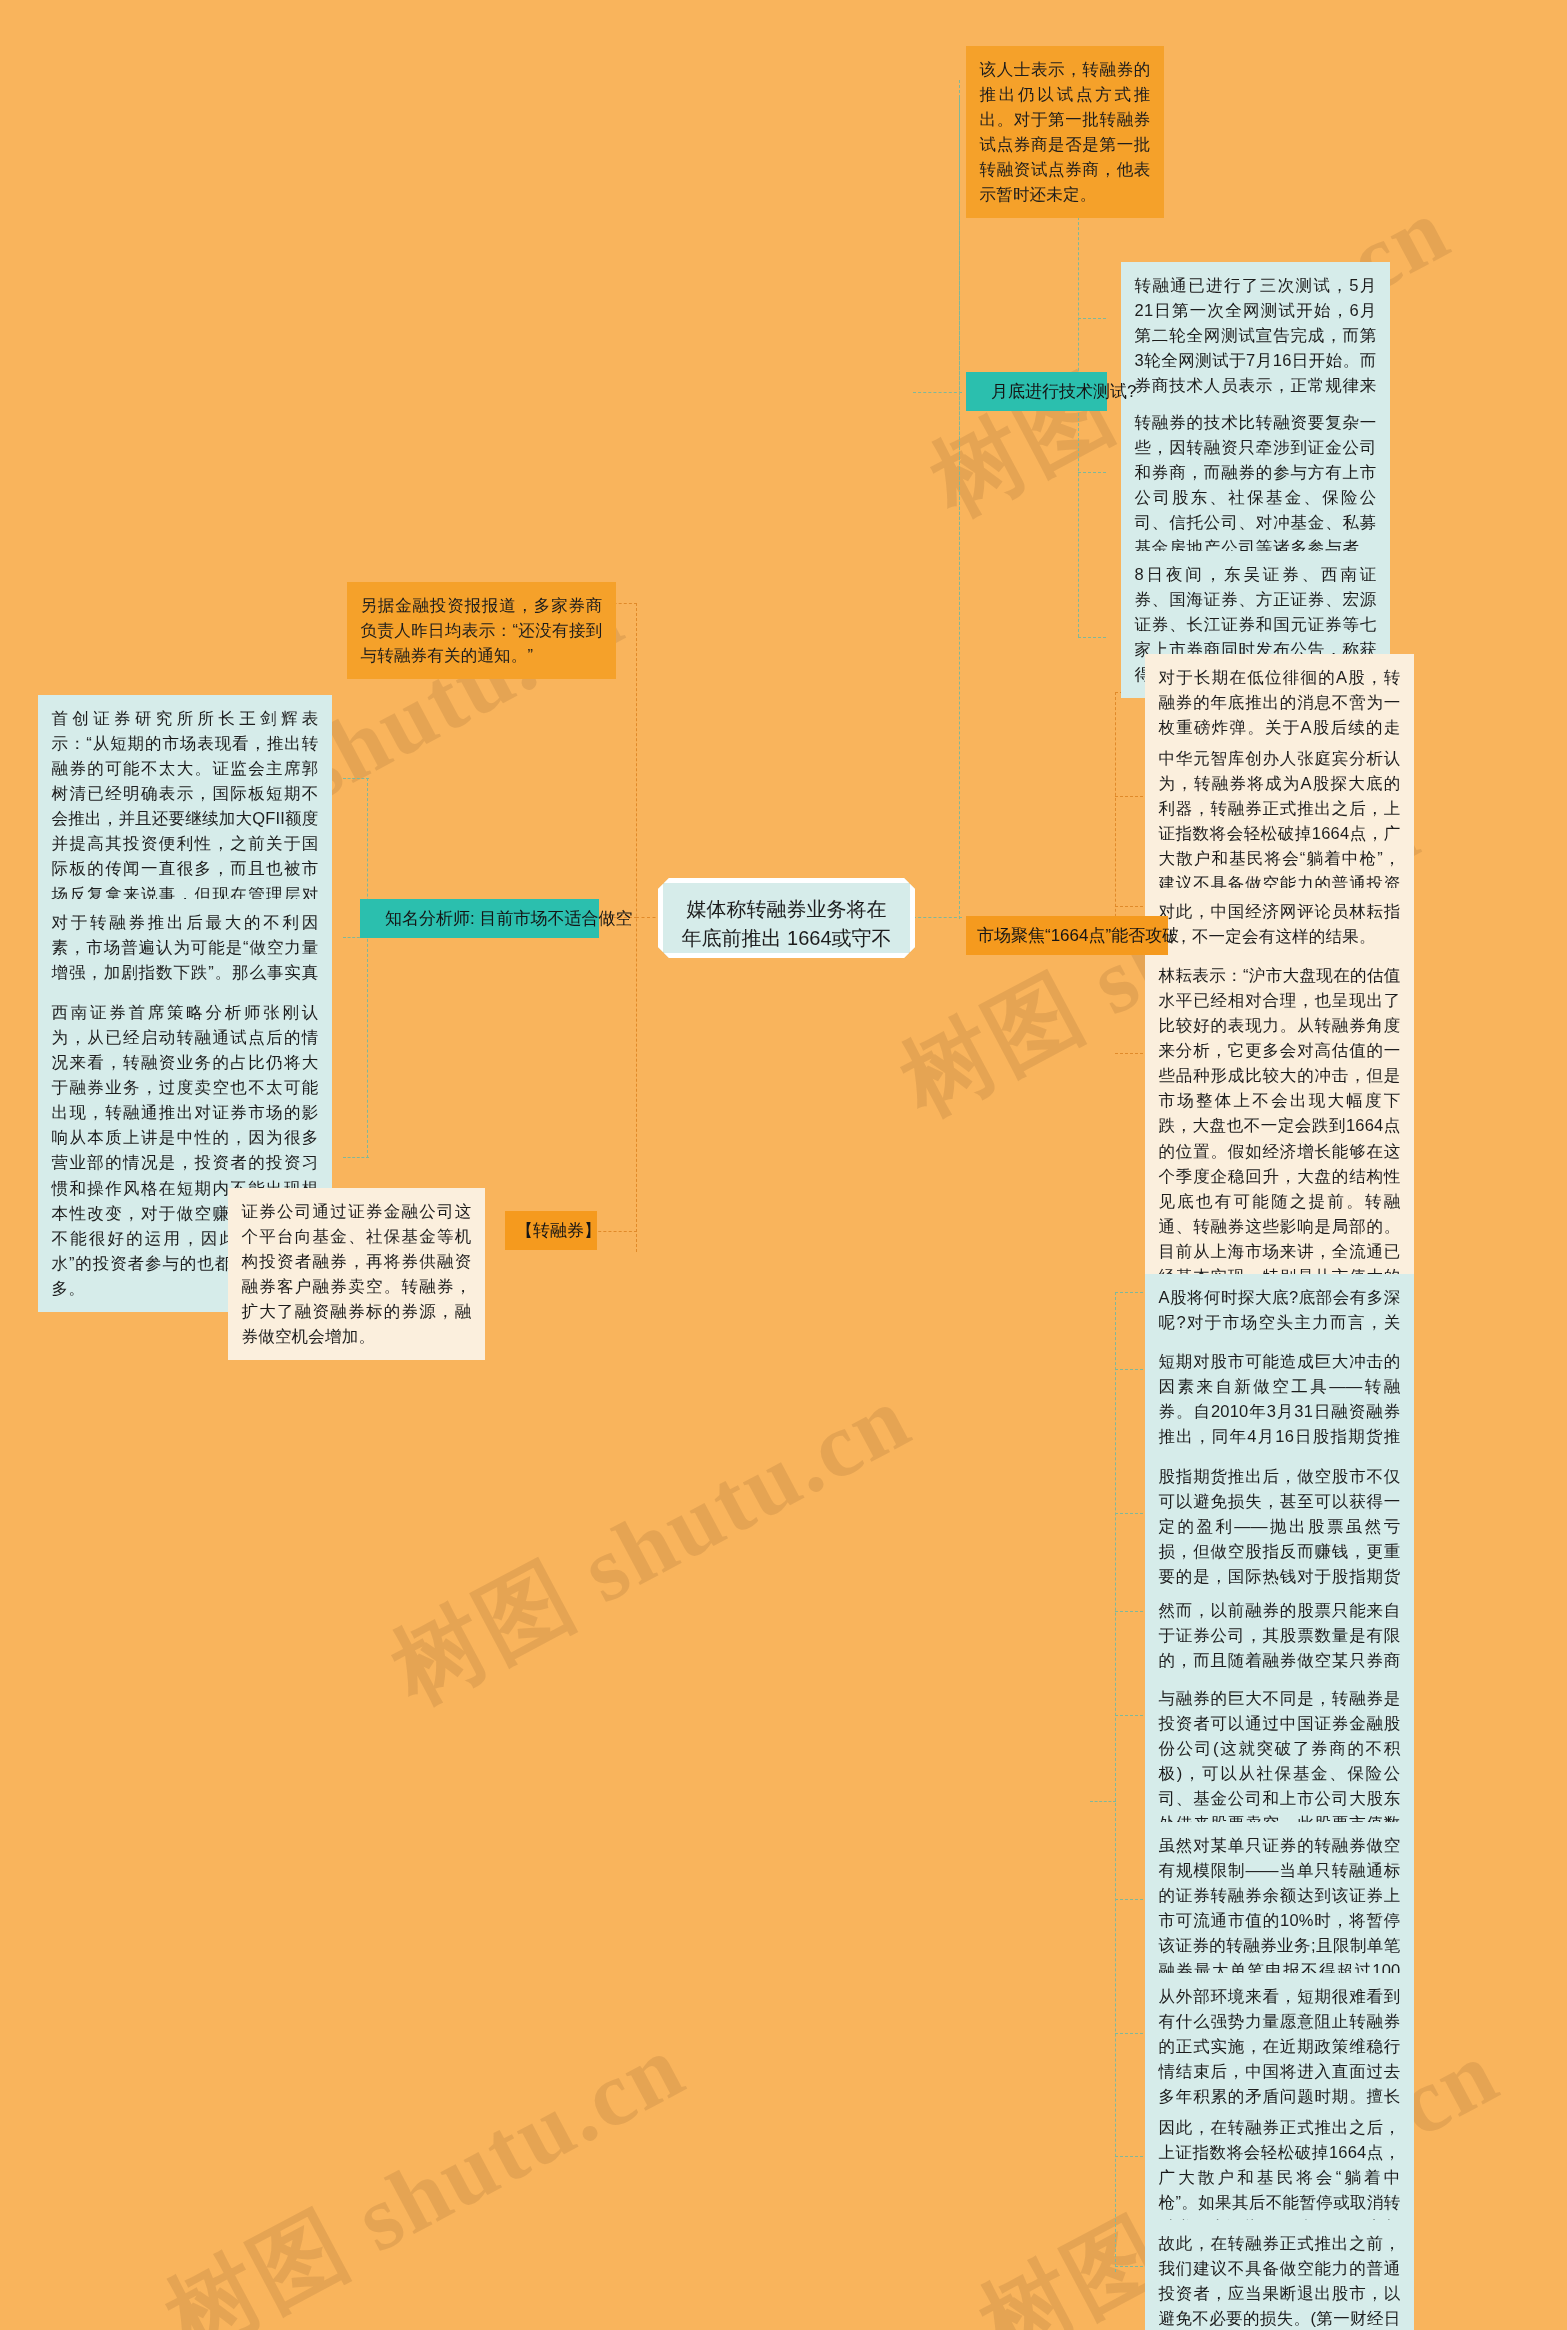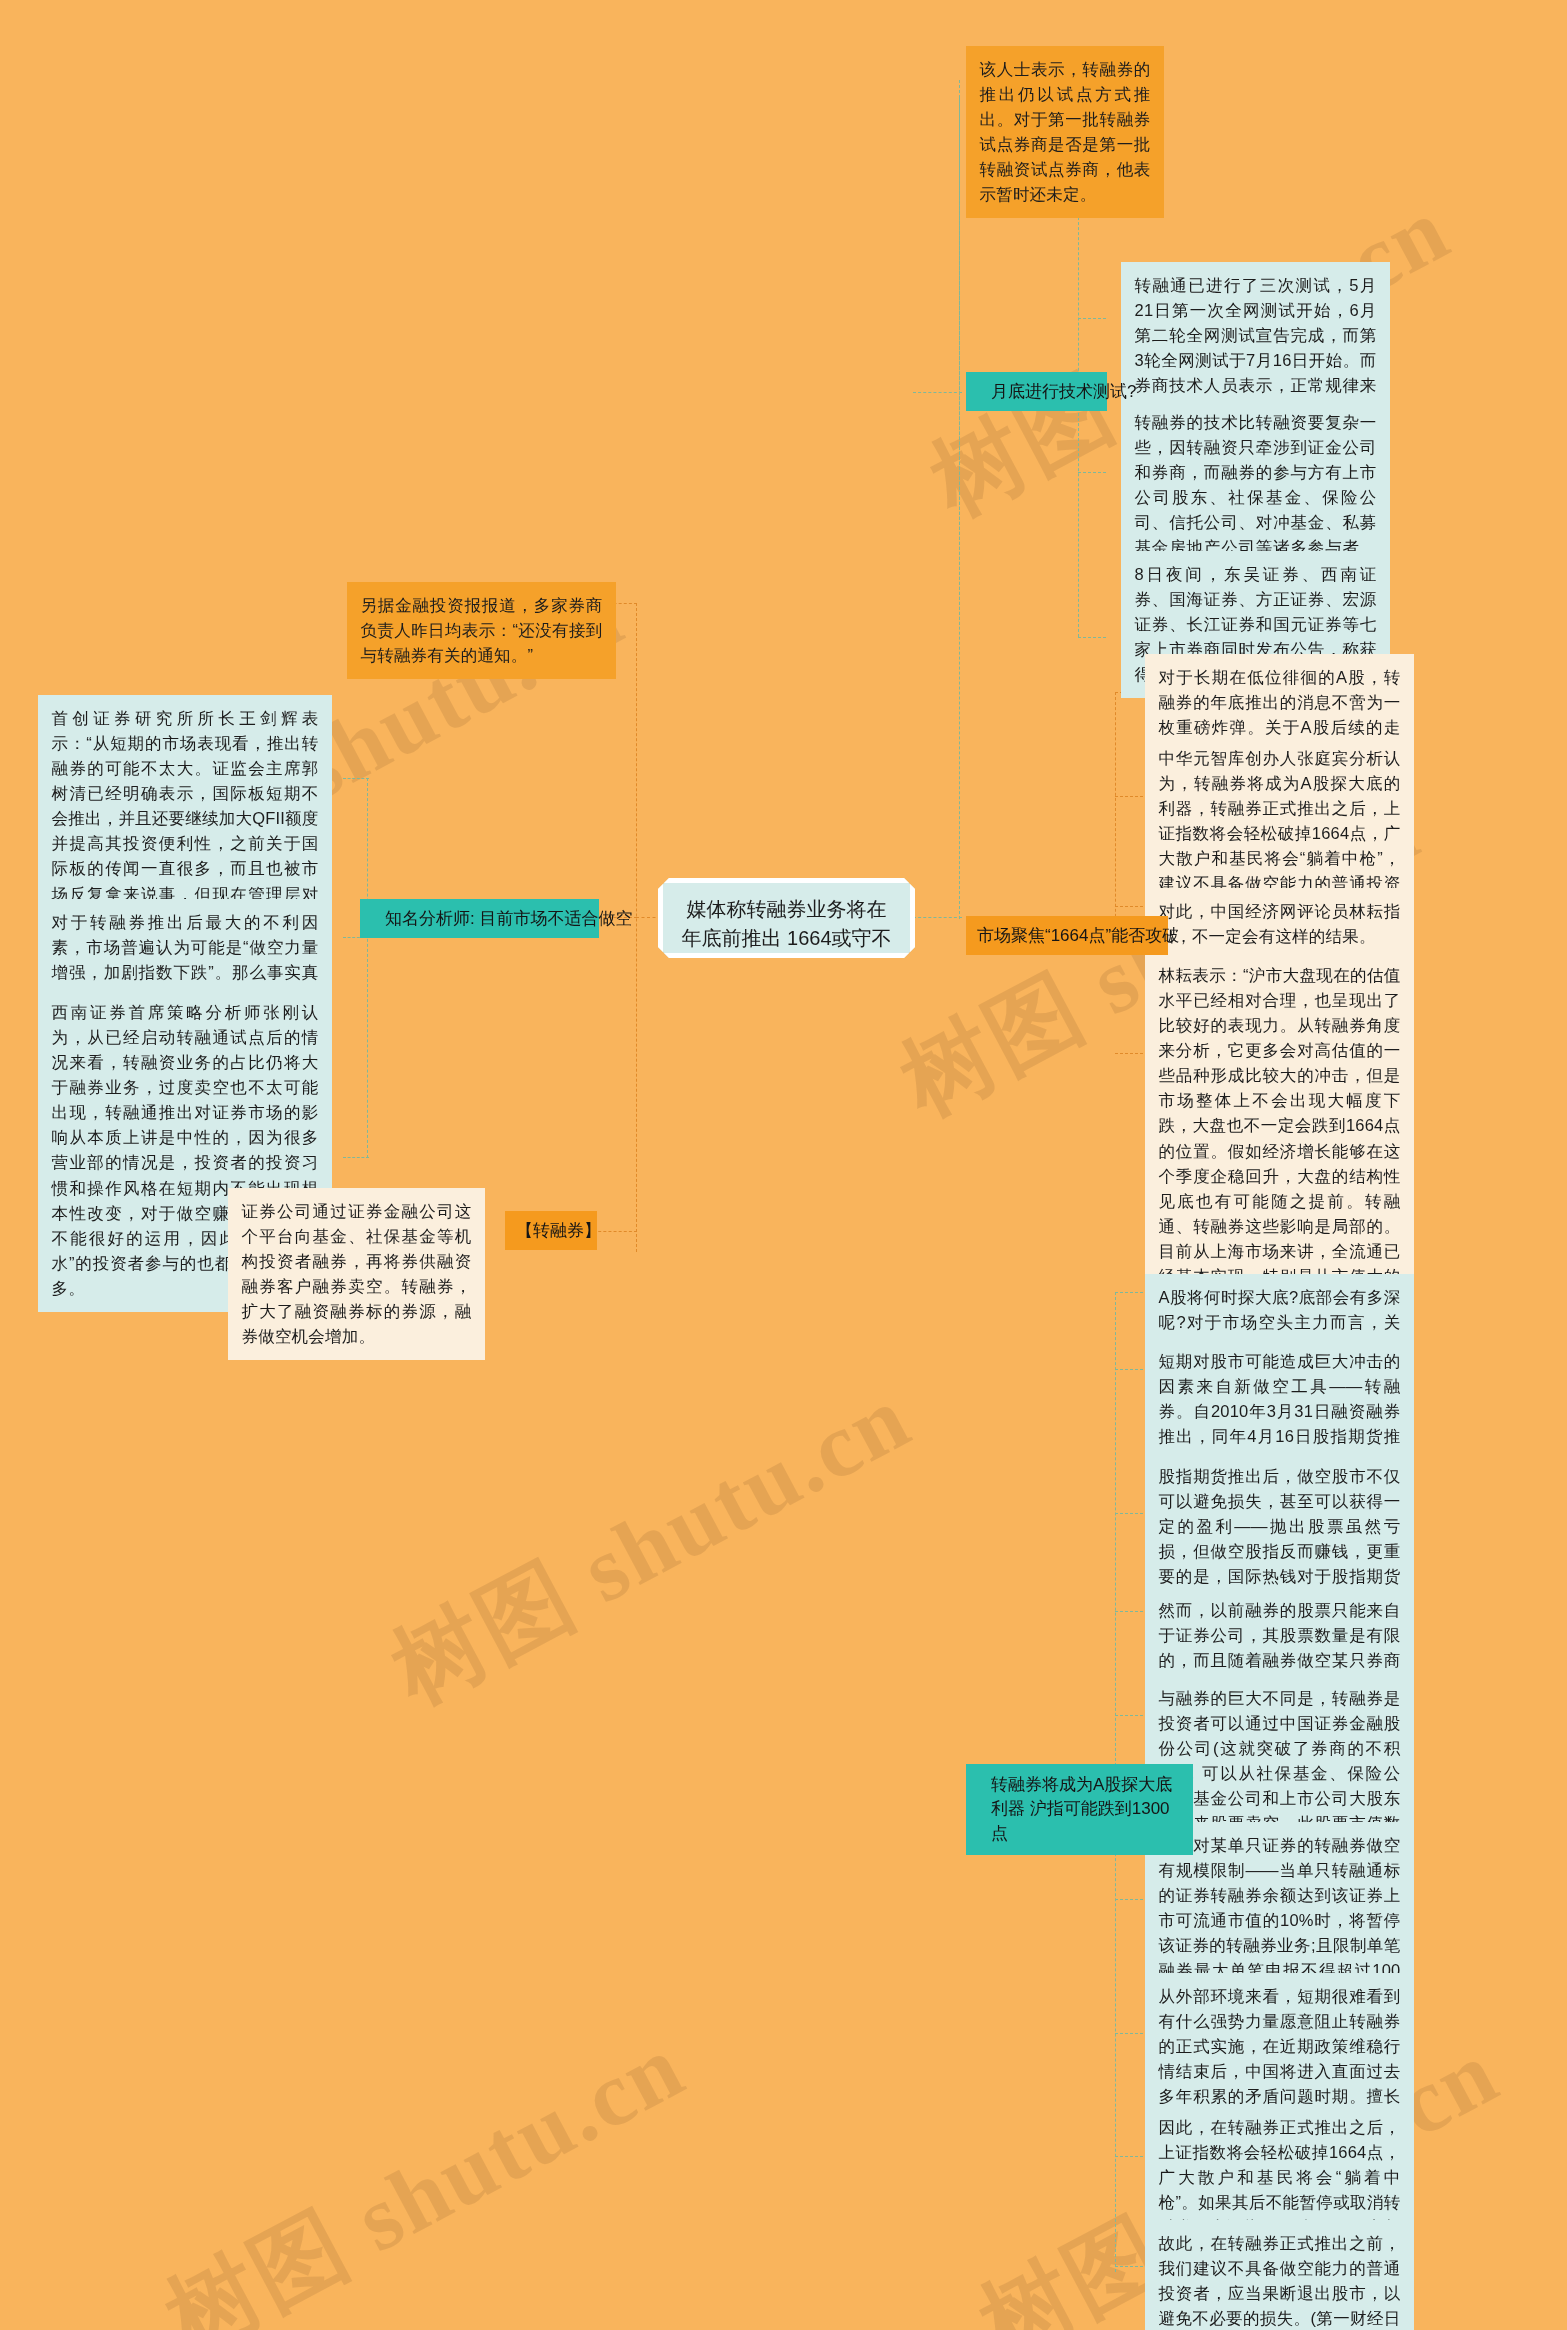--- a/index.html
+++ b/index.html
@@ -228,18 +228,15 @@
   </div>
 
   <div class="node mint" style="left:1145px;top:2104px;width:269px;">
     <span>因此，在转融券正式推出之后，上证指数将会轻松破掉1664点，广大散户和基民将会“躺着中枪”。如果其后不能暂停或取消转融券，上证指数下跌到1300点都属正常。</span>
   </div>
 
   <div class="node mint" style="left:1145px;top:2220px;width:269px;">
     <span>故此，在转融券正式推出之前，我们建议不具备做空能力的普通投资者，应当果断退出股市，以避免不必要的损失。(第一财经日报)</span>
   </div>
 
-  <div class="topic teal" style="left:966px;top:1764px;width:227px;white-space:normal;text-align:left;line-height:1.45;">
-    <span>转融券将成为A股探大底利器 沪指可能跌到1300点</span>
-  </div>
 
 </div>
 
 
 </body></html>

